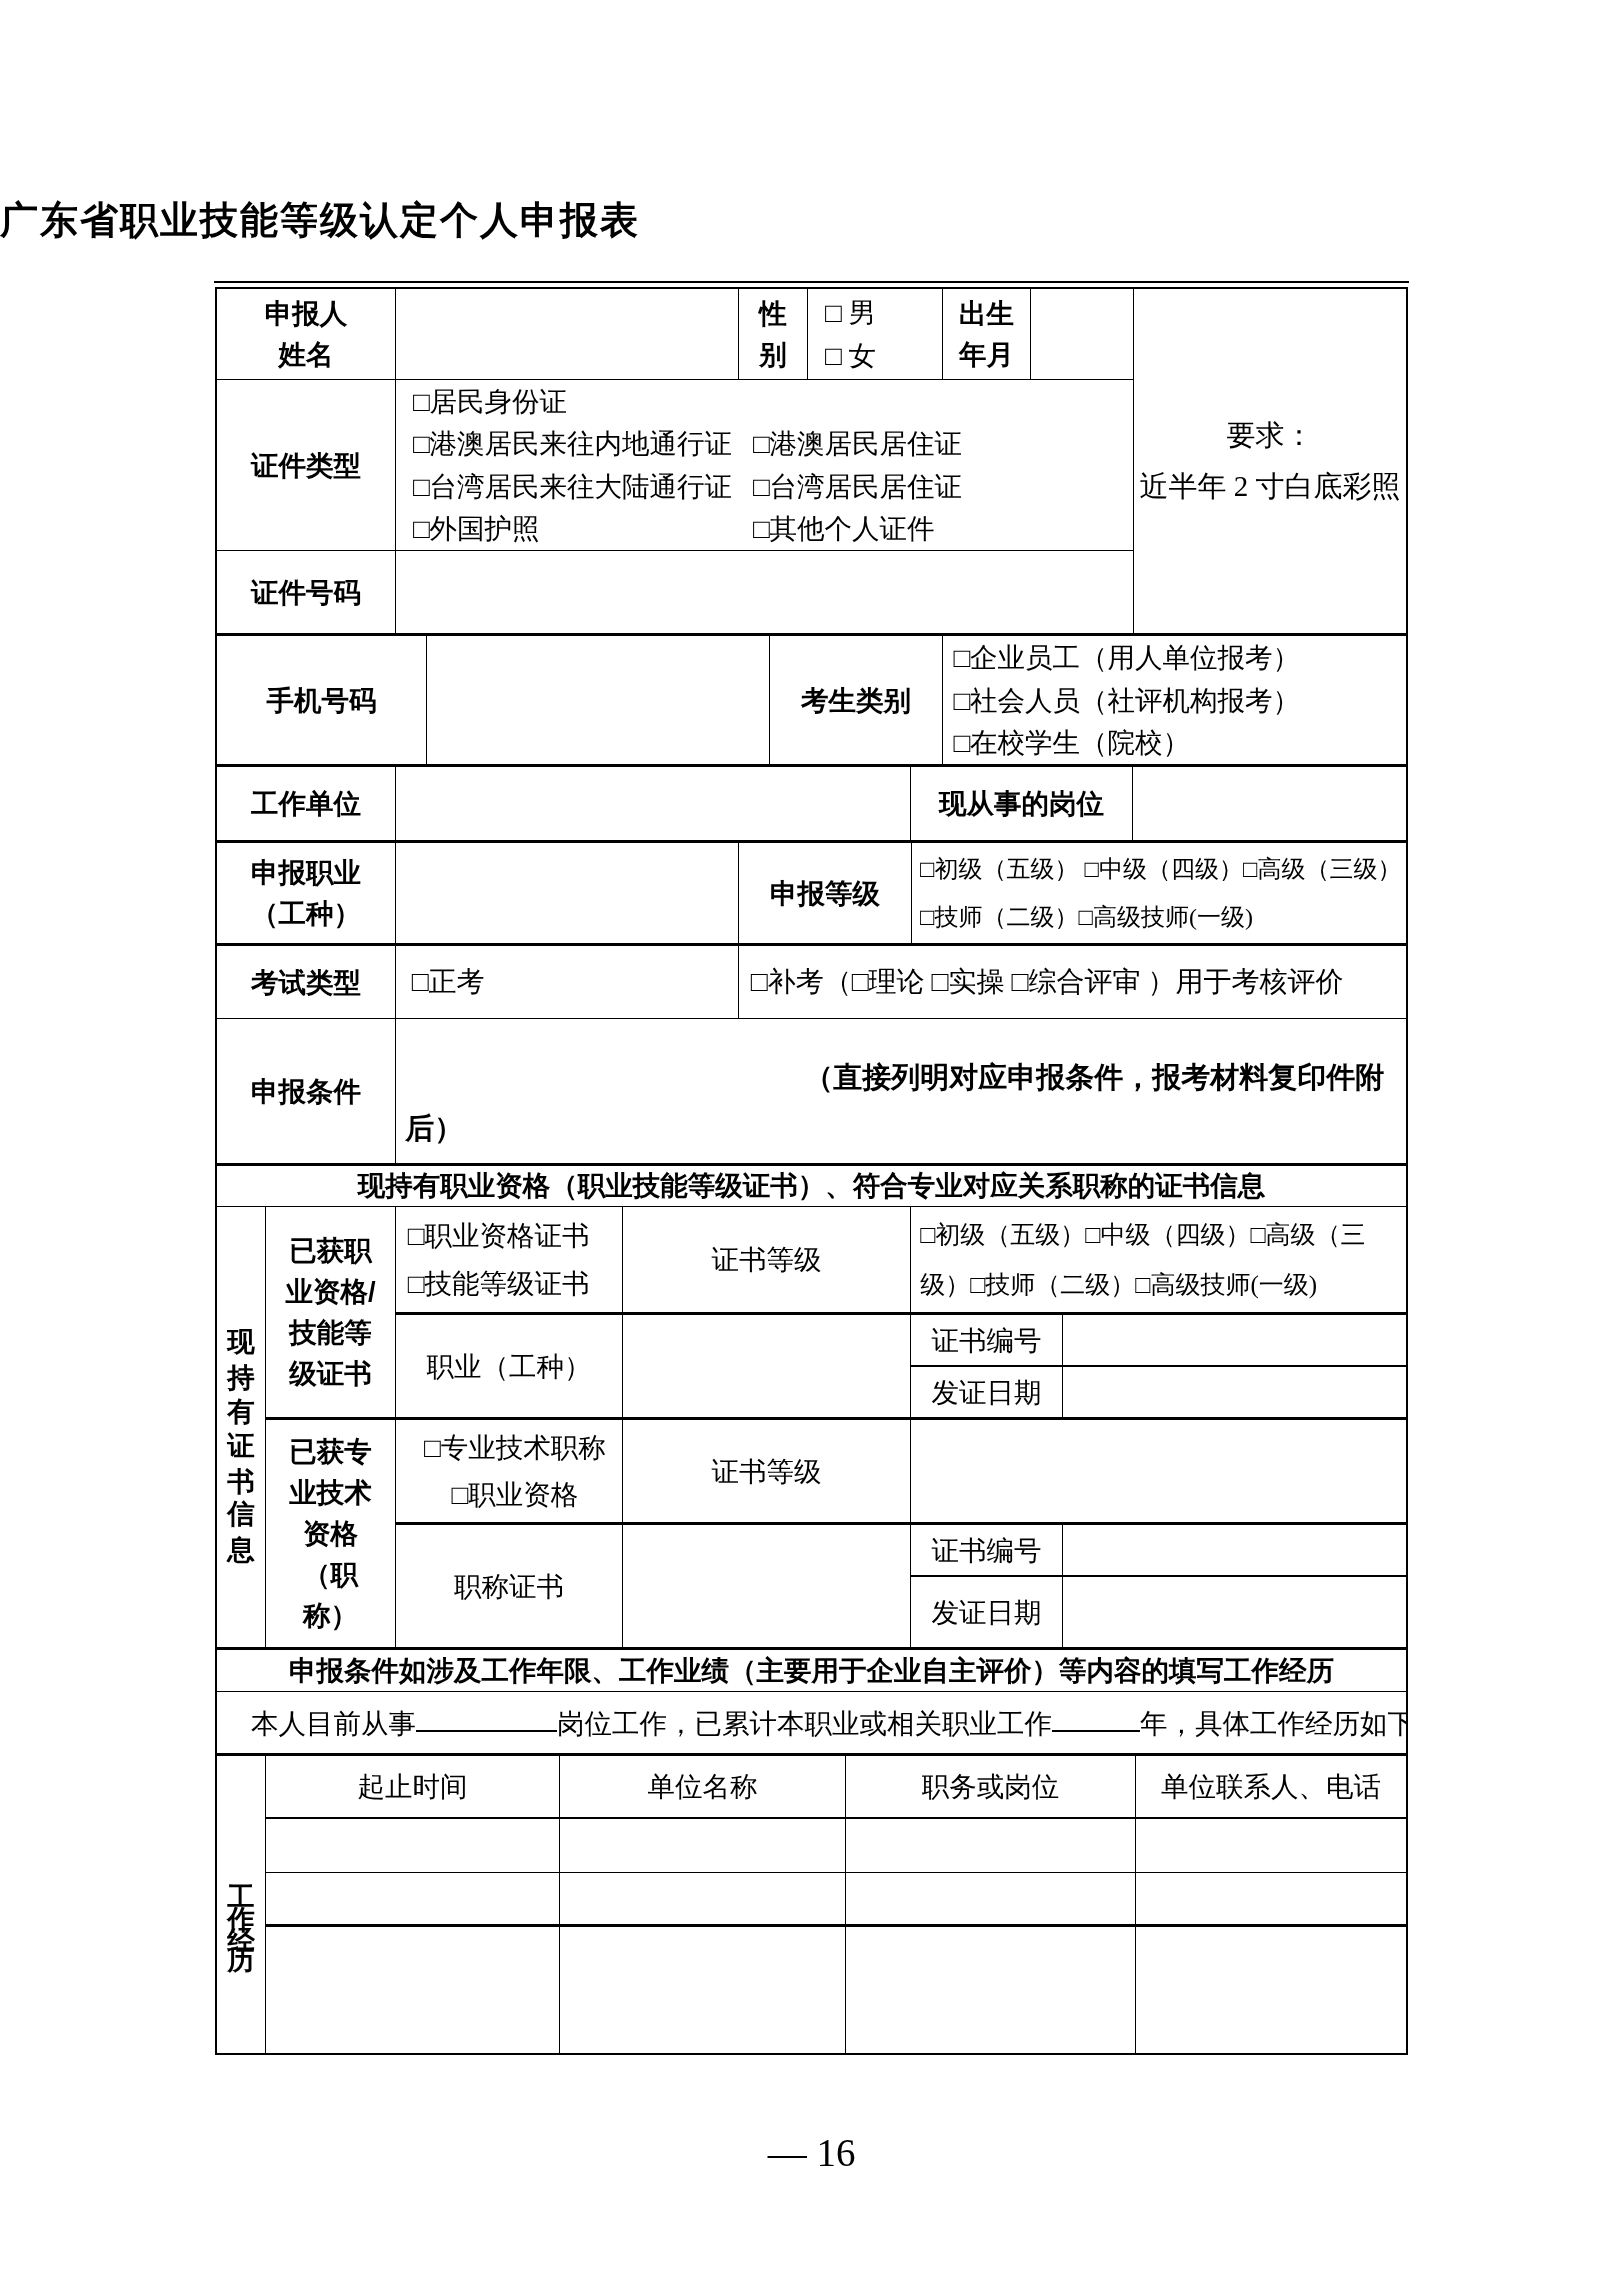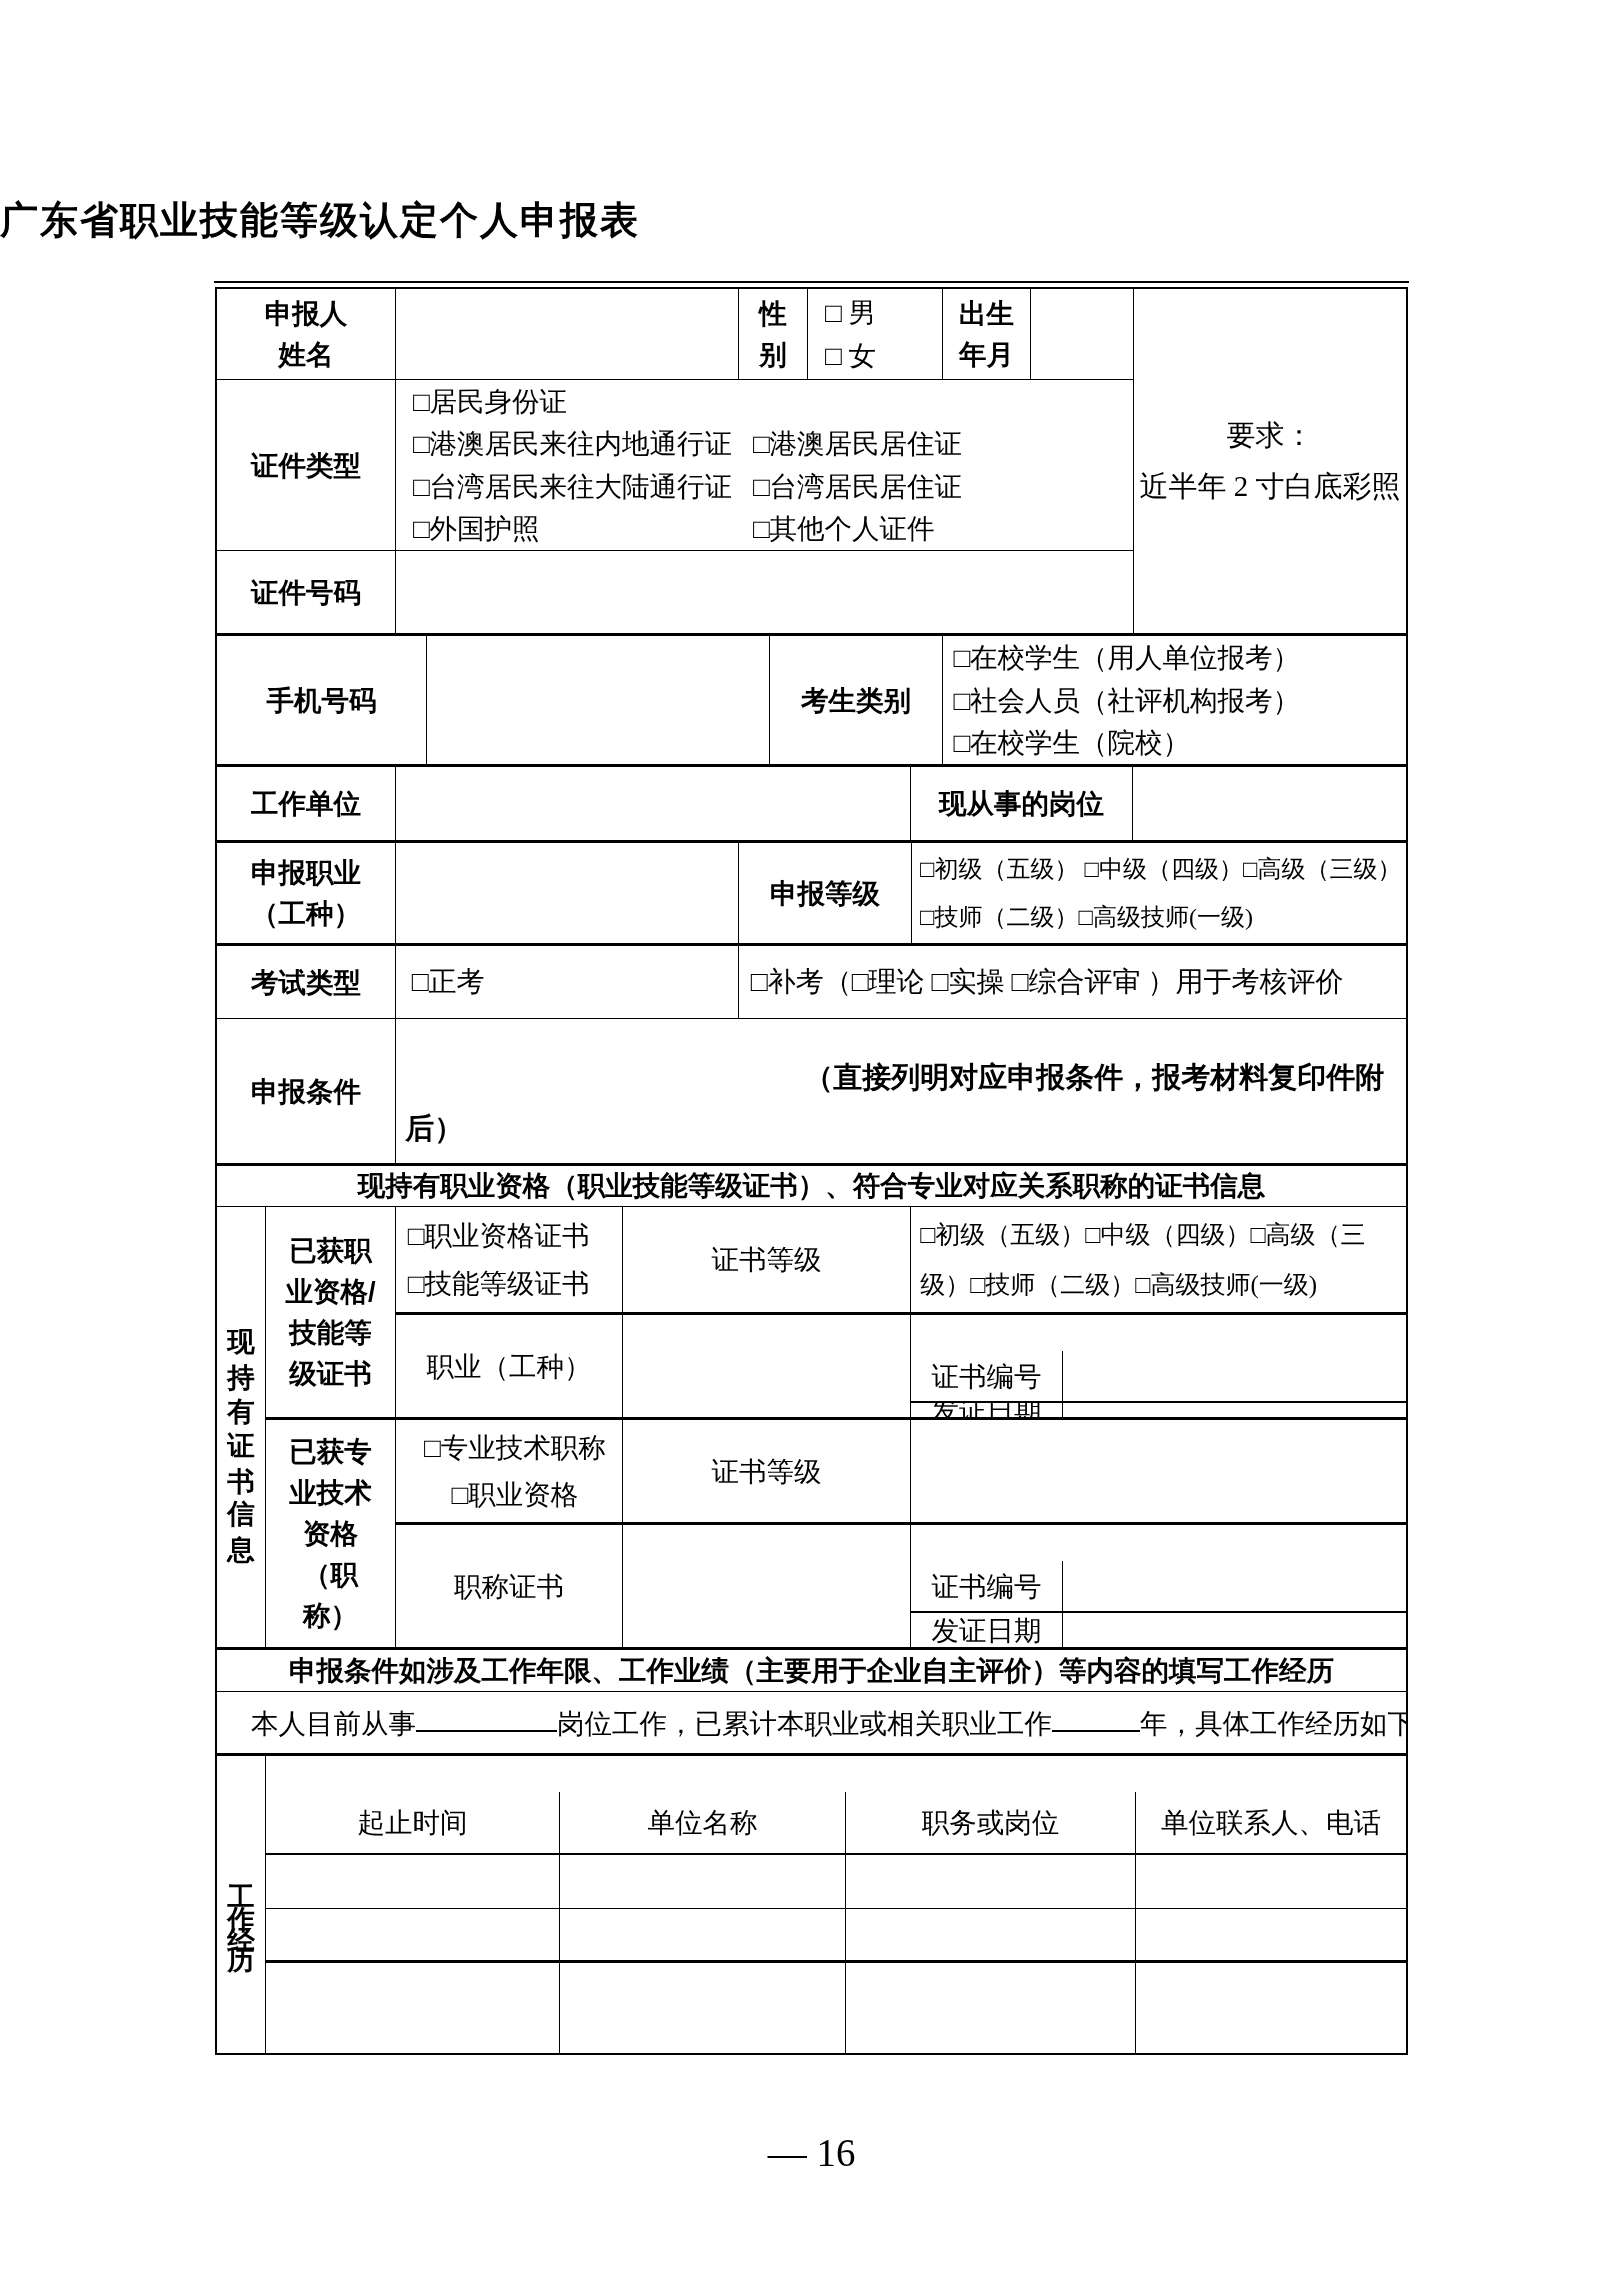--- a/index.html
+++ b/index.html
@@ -17,21 +17,21 @@
     position:absolute; left:215px; top:287px; width:1193px; height:1768px;
     border:2.6px solid #000; display:flex; flex-direction:column;
   }
   
   .ftable::before {
     content:""; position:absolute; left:-2.6px; right:-2.6px; top:-7.9px;
     height:2px; background:#000;
   }
   .row { display:flex; border-bottom:1.3px solid #000; flex-shrink:0; min-height:0; }
   .row.thick { border-bottom-width:3.3px; }
-  .row.med   { border-bottom-width:2px;margin-top:36px; }
+  .row.med   { border-bottom-width:2px; }
   .row.noline{ border-bottom:none; }
   .grow { flex:1 1 auto; }
   .cell {
     border-right:1.3px solid #000; flex-shrink:0; min-width:0; min-height:0;
     display:flex; align-items:center; justify-content:center; overflow:hidden;
   }
   .cell.last { border-right:none; flex:1 1 auto; }
   .cell.left { justify-content:flex-start; }
   .cell.bottom { align-items:flex-end; }
   .stackcol { display:flex; flex-direction:column; flex-shrink:0; min-height:0; border-right:1.3px solid #000; }
@@ -148,21 +148,21 @@
     <div class="row thick" style="height:131px">
       <div class="cell" style="width:210px">
         <span class="lbl">手机号码</span>
       </div>
       <div class="cell" style="width:343px"></div>
       <div class="cell" style="width:173px">
         <span class="lbl">考生类别</span>
       </div>
       <div class="cell last">
         <div class="optlines" style="padding-left:10.5px">
-          <span class="opt">□在校学生（用人单位报考）</span>
+          <span class="opt">□企业员工（用人单位报考）</span>
           <span class="opt">□社会人员（社评机构报考）</span>
           <span class="opt">□在校学生（院校）</span>
         </div>
       </div>
     </div>
 
 
     <div class="row thick" style="height:76px">
       <div class="cell" style="width:179px">
         <span class="lbl">工作单位</span>

